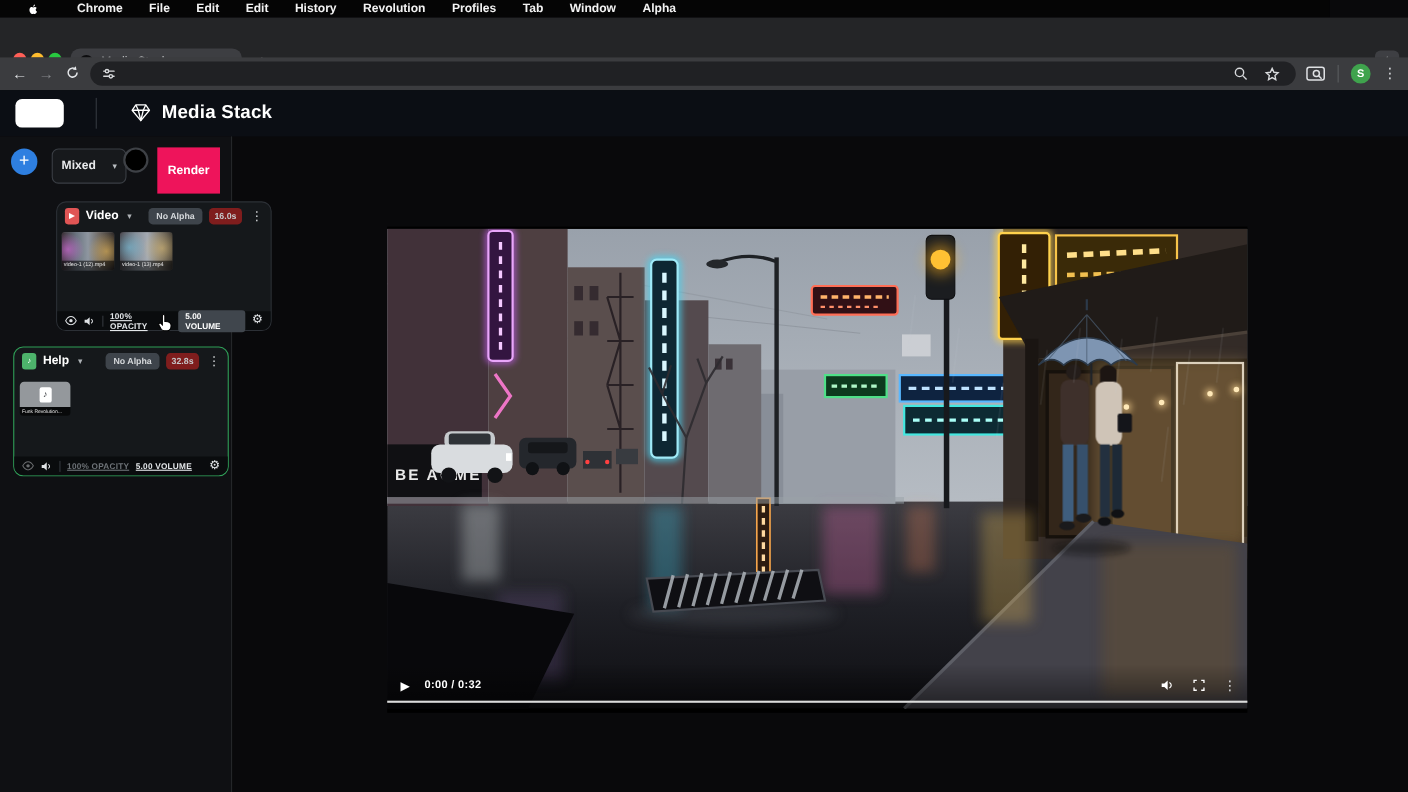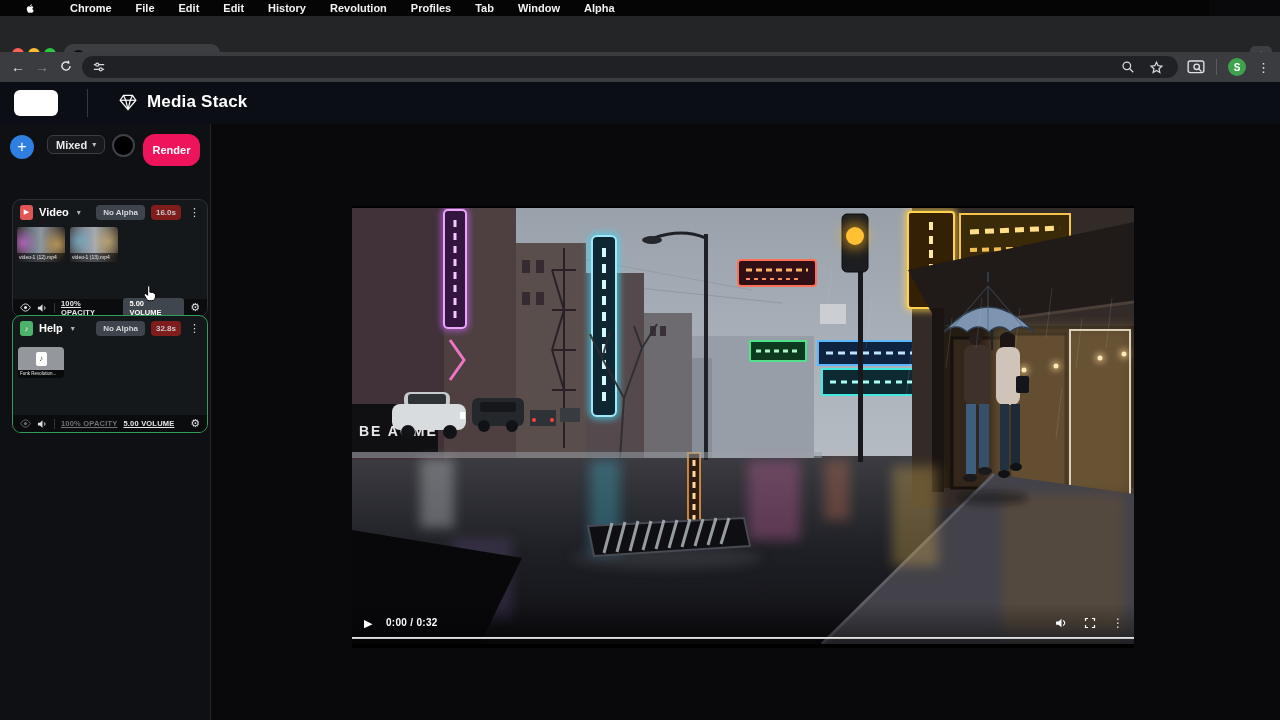--- a/index.html
+++ b/index.html
@@ -52,33 +52,33 @@
   .gem { position:absolute; left:119px; top:12px; }
   .app-title { position:absolute; left:147px; top:10px; color:#fff; font-size:17px; font-weight:bold; letter-spacing:.2px; }
 
   
   .sidebar { position:absolute; top:124px; left:0; width:211px; height:596px; background:#0f1013;
              border-right:1px solid #242629; }
   .ctl-row { position:absolute; top:9px; left:0; width:211px; height:28px; }
   .add-btn { position:absolute; left:10px; top:2px; width:24px; height:24px; border-radius:50%;
              background:#2e7fe0; color:#fff; font-size:16px; display:flex; align-items:center;
              justify-content:center; line-height:1; }
-  .mixed-btn { position:absolute; left:47px; top:2px; height:19px; padding:0 8px; background:#17191c;
+  .mixed-btn { position:absolute; left:47px; top:2px; height:32px; padding:0 8px; background:#17191c;
                border:1px solid #3a3e44; border-radius:6px; color:#e9eaec; font-size:11px; font-weight:bold;
-               display:flex; align-items:center; gap:5px; }
+               display:flex; align-items:center; gap:15px; }
   .mixed-btn .caret { font-size:8px; color:#b9bdc1; }
   .swatch { position:absolute; left:112px; top:1px; width:23px; height:23px; border-radius:50%;
             background:#000; border:2px solid #3e4146; }
-  .render-btn { position:absolute; left:143px; top:1px; width:57px; height:32px; background:#ee145b;
-                border-radius:12px; color:#fff; font-size:11px; font-weight:bold; display:flex;
+  .render-btn { position:absolute; left:143px; top:1px; width:57px; height:42px; background:#ee145b;
+                border-radius:0; color:#fff; font-size:11px; font-weight:bold; display:flex;
                 align-items:center; justify-content:center; }
 
   .panel { position:absolute; left:12px; width:196px; height:118px; background:#15181b;
            border:1px solid #2c3036; border-radius:9px; }
-  .panel.video { top:75px; }
+  .panel.video { top:59px;margin-left:39px; }
   .panel.audio { top:191px; border-color:#2f9e57; }
   .p-head { display:flex; align-items:center; height:24px; padding:0 7px; gap:6px; }
   .p-title { color:#fff; font-size:11px; font-weight:bold; }
   .p-caret { font-size:8px; color:#aeb2b6; margin-left:2px; }
   .p-spacer { flex:1; }
   .badge { background:#3e444b; border-radius:4px; color:#d5d8db; font-size:8px; font-weight:bold; padding:3px 7px; }
   .badge.dur { background:#7f1d1d; color:#c6cacd; padding:3px 5px; }
   .p-kebab { color:#dfe2e5; font-size:11px; margin-left:2px; }
   .file-ic { width:13px; height:15px; border-radius:3px; position:relative; }
   .file-ic.red { background:#e05555; }

